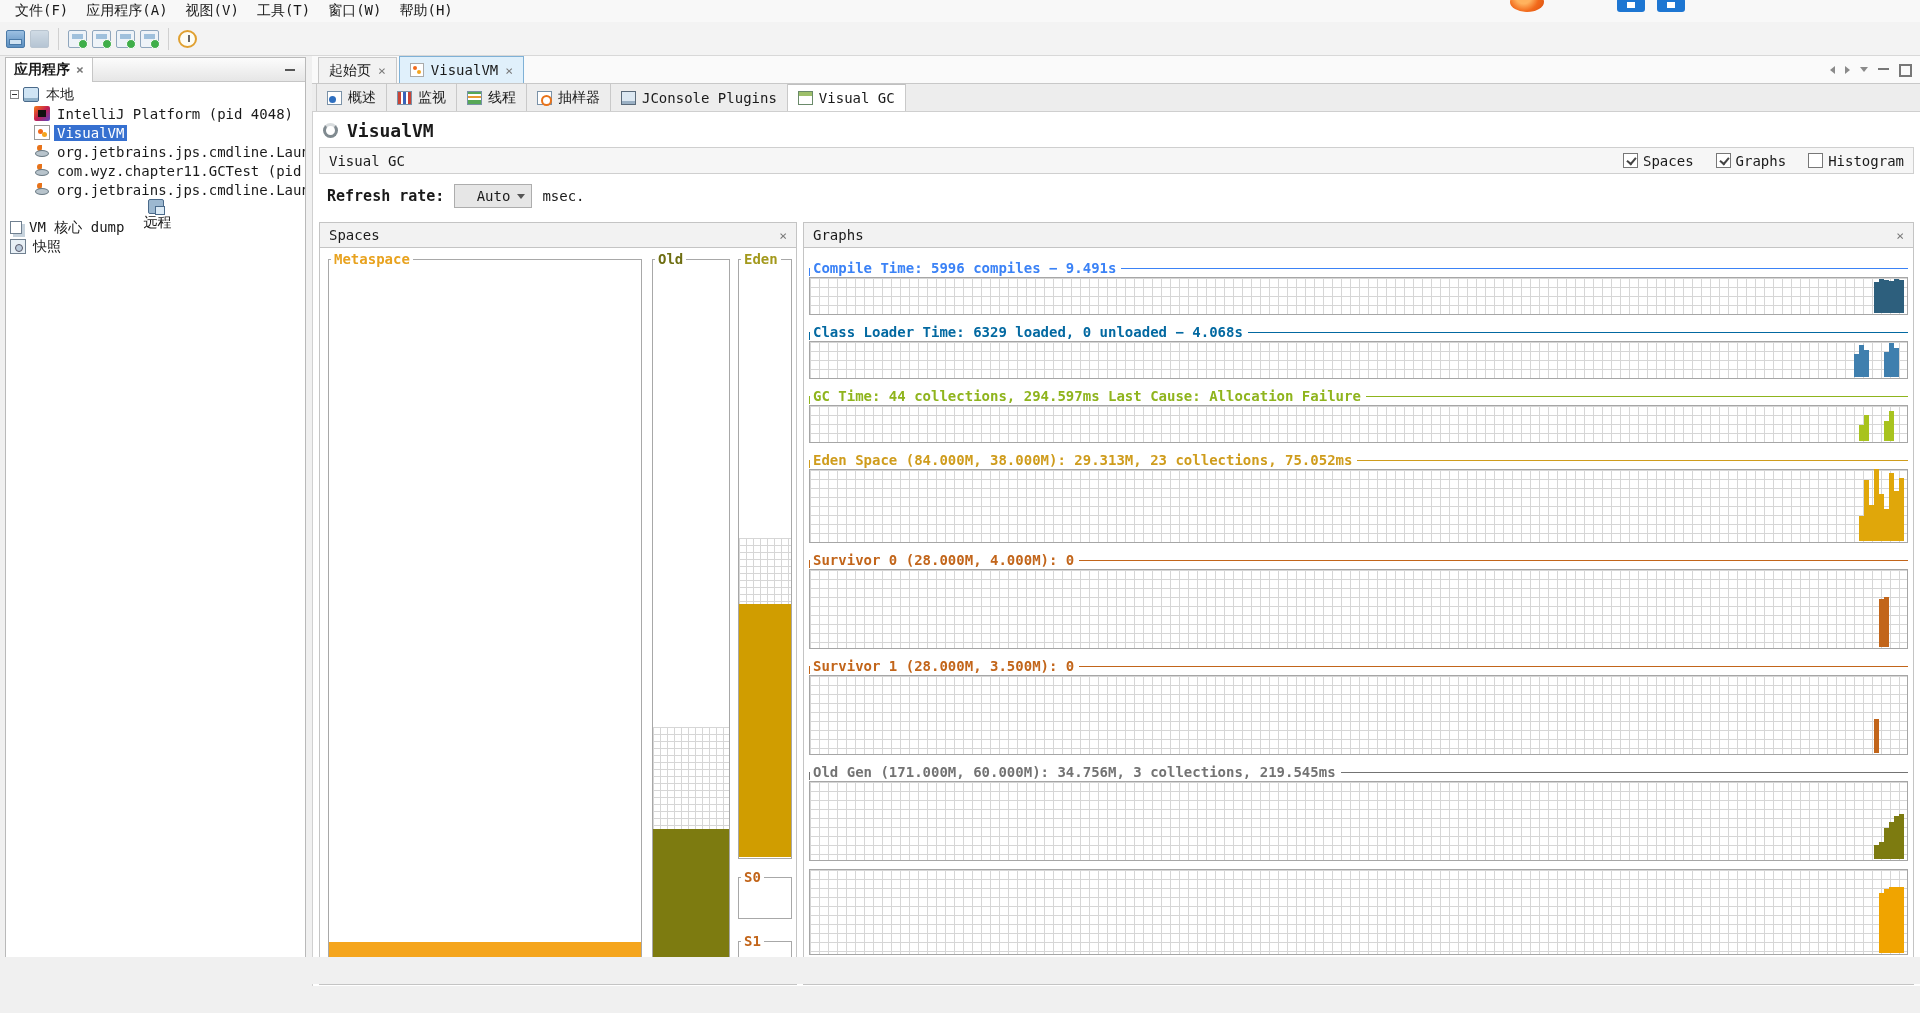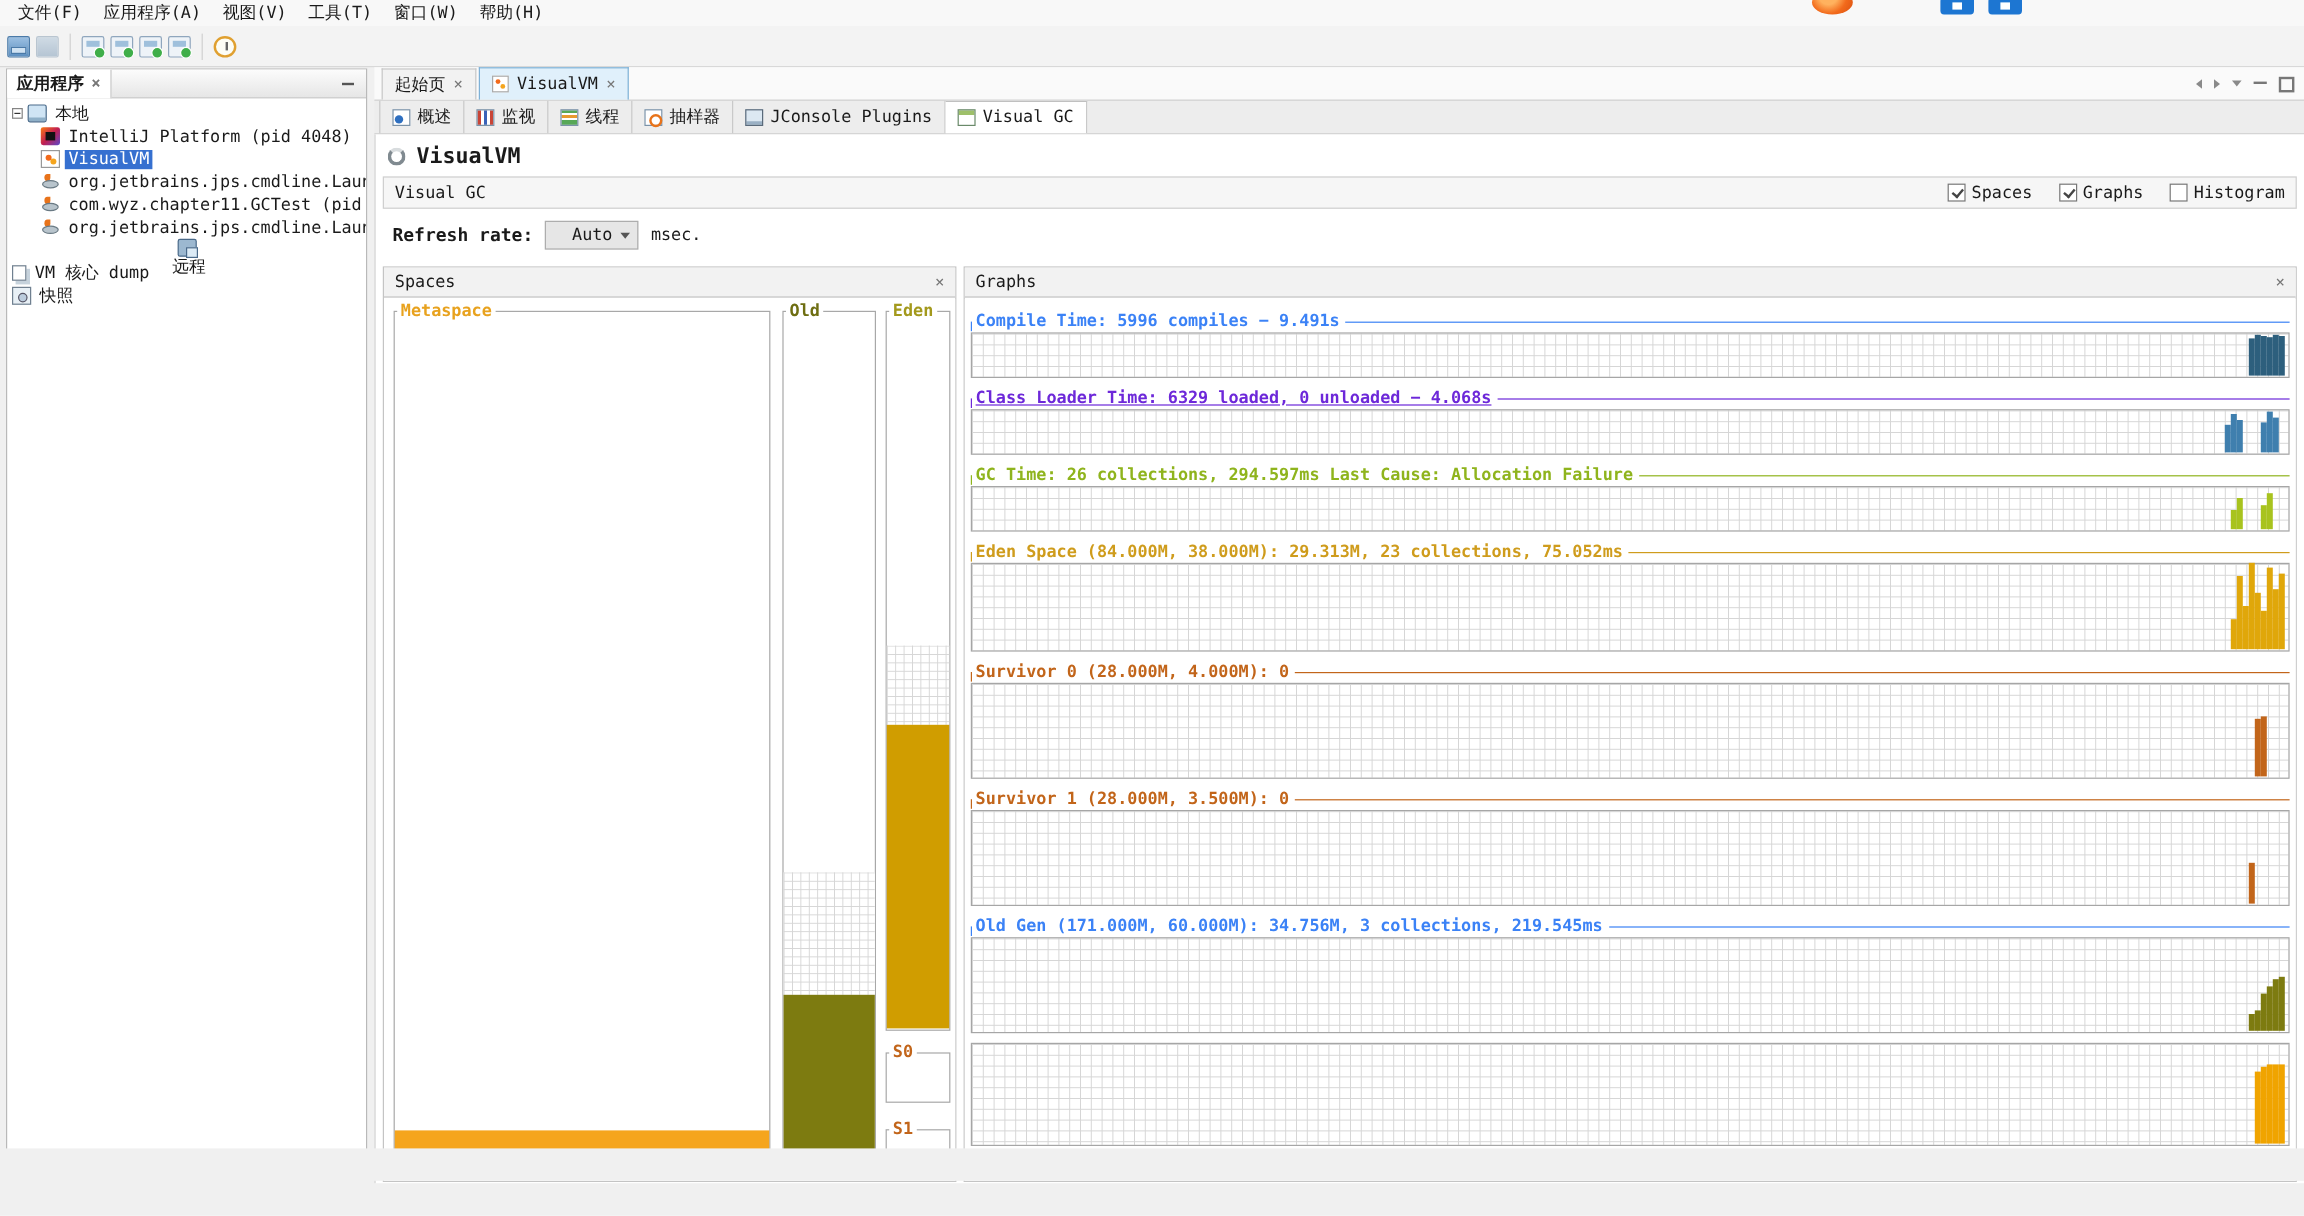--- a/index.html
+++ b/index.html
@@ -372,38 +372,38 @@
                   <div class="gbox gridbg" style="height: 38px;">
                     <i class="gbar" style="right: 28px; height: 86%; background: rgb(45, 95, 125);"></i>
                     <i class="gbar" style="right: 23px; height: 95%; background: rgb(45, 95, 125);"></i>
                     <i class="gbar" style="right: 18px; height: 92%; background: rgb(45, 95, 125);"></i>
                     <i class="gbar" style="right: 13px; height: 90%; background: rgb(45, 95, 125);"></i>
                     <i class="gbar" style="right: 8px; height: 94%; background: rgb(45, 95, 125);"></i>
                     <i class="gbar" style="right: 3px; height: 91%; background: rgb(45, 95, 125);"></i>
                   </div>
                 </div>
                 <div class="gsec">
-                  <div class="glegend" style="color: #6d28d9; text-decoration: underline;">
+                  <div class="glegend" style="color: #0369a1;">
                     <span class="gtick"></span>
                     <span>Class Loader Time: 6329 loaded, 0 unloaded − 4.068s</span>
                     <span class="gline"></span>
                   </div>
                   <div class="gbox gridbg" style="height: 38px;">
                     <i class="gbar" style="right: 48px; height: 65%; background: rgb(63, 127, 174);"></i>
                     <i class="gbar" style="right: 43px; height: 90%; background: rgb(63, 127, 174);"></i>
                     <i class="gbar" style="right: 38px; height: 75%; background: rgb(63, 127, 174);"></i>
                     <i class="gbar" style="right: 18px; height: 70%; background: rgb(63, 127, 174);"></i>
                     <i class="gbar" style="right: 13px; height: 95%; background: rgb(63, 127, 174);"></i>
                     <i class="gbar" style="right: 8px; height: 80%; background: rgb(63, 127, 174);"></i>
                   </div>
                 </div>
                 <div class="gsec">
                   <div class="glegend" style="color: rgb(143, 180, 29);">
                     <span class="gtick"></span>
-                    <span>GC Time: 26 collections, 294.597ms Last Cause: Allocation Failure</span>
+                    <span>GC Time: 44 collections, 294.597ms Last Cause: Allocation Failure</span>
                     <span class="gline"></span>
                   </div>
                   <div class="gbox gridbg" style="height: 38px;">
                     <i class="gbar" style="right: 43px; height: 45%; background: rgb(168, 195, 30);"></i>
                     <i class="gbar" style="right: 38px; height: 72%; background: rgb(168, 195, 30);"></i>
                     <i class="gbar" style="right: 18px; height: 55%; background: rgb(168, 195, 30);"></i>
                     <i class="gbar" style="right: 13px; height: 82%; background: rgb(168, 195, 30);"></i>
                   </div>
                 </div>
                 <div class="gsec">
@@ -439,21 +439,21 @@
                   <div class="glegend" style="color: rgb(194, 101, 26);">
                     <span class="gtick"></span>
                     <span>Survivor 1 (28.000M, 3.500M): 0</span>
                     <span class="gline"></span>
                   </div>
                   <div class="gbox gridbg" style="height: 80px;">
                     <i class="gbar" style="right: 28px; height: 44%; background: rgb(194, 101, 26);"></i>
                   </div>
                 </div>
                 <div class="gsec">
-                  <div class="glegend" style="color: #3b82f6;">
+                  <div class="glegend" style="color: #737373;">
                     <span class="gtick"></span>
                     <span>Old Gen (171.000M, 60.000M): 34.756M, 3 collections, 219.545ms</span>
                     <span class="gline"></span>
                   </div>
                   <div class="gbox gridbg" style="height: 80px;">
                     <i class="gbar" style="right: 28px; height: 18%; background: rgb(125, 123, 16);"></i>
                     <i class="gbar" style="right: 23px; height: 22%; background: rgb(125, 123, 16);"></i>
                     <i class="gbar" style="right: 18px; height: 40%; background: rgb(125, 123, 16);"></i>
                     <i class="gbar" style="right: 13px; height: 48%; background: rgb(125, 123, 16);"></i>
                     <i class="gbar" style="right: 8px; height: 55%; background: rgb(125, 123, 16);"></i>

